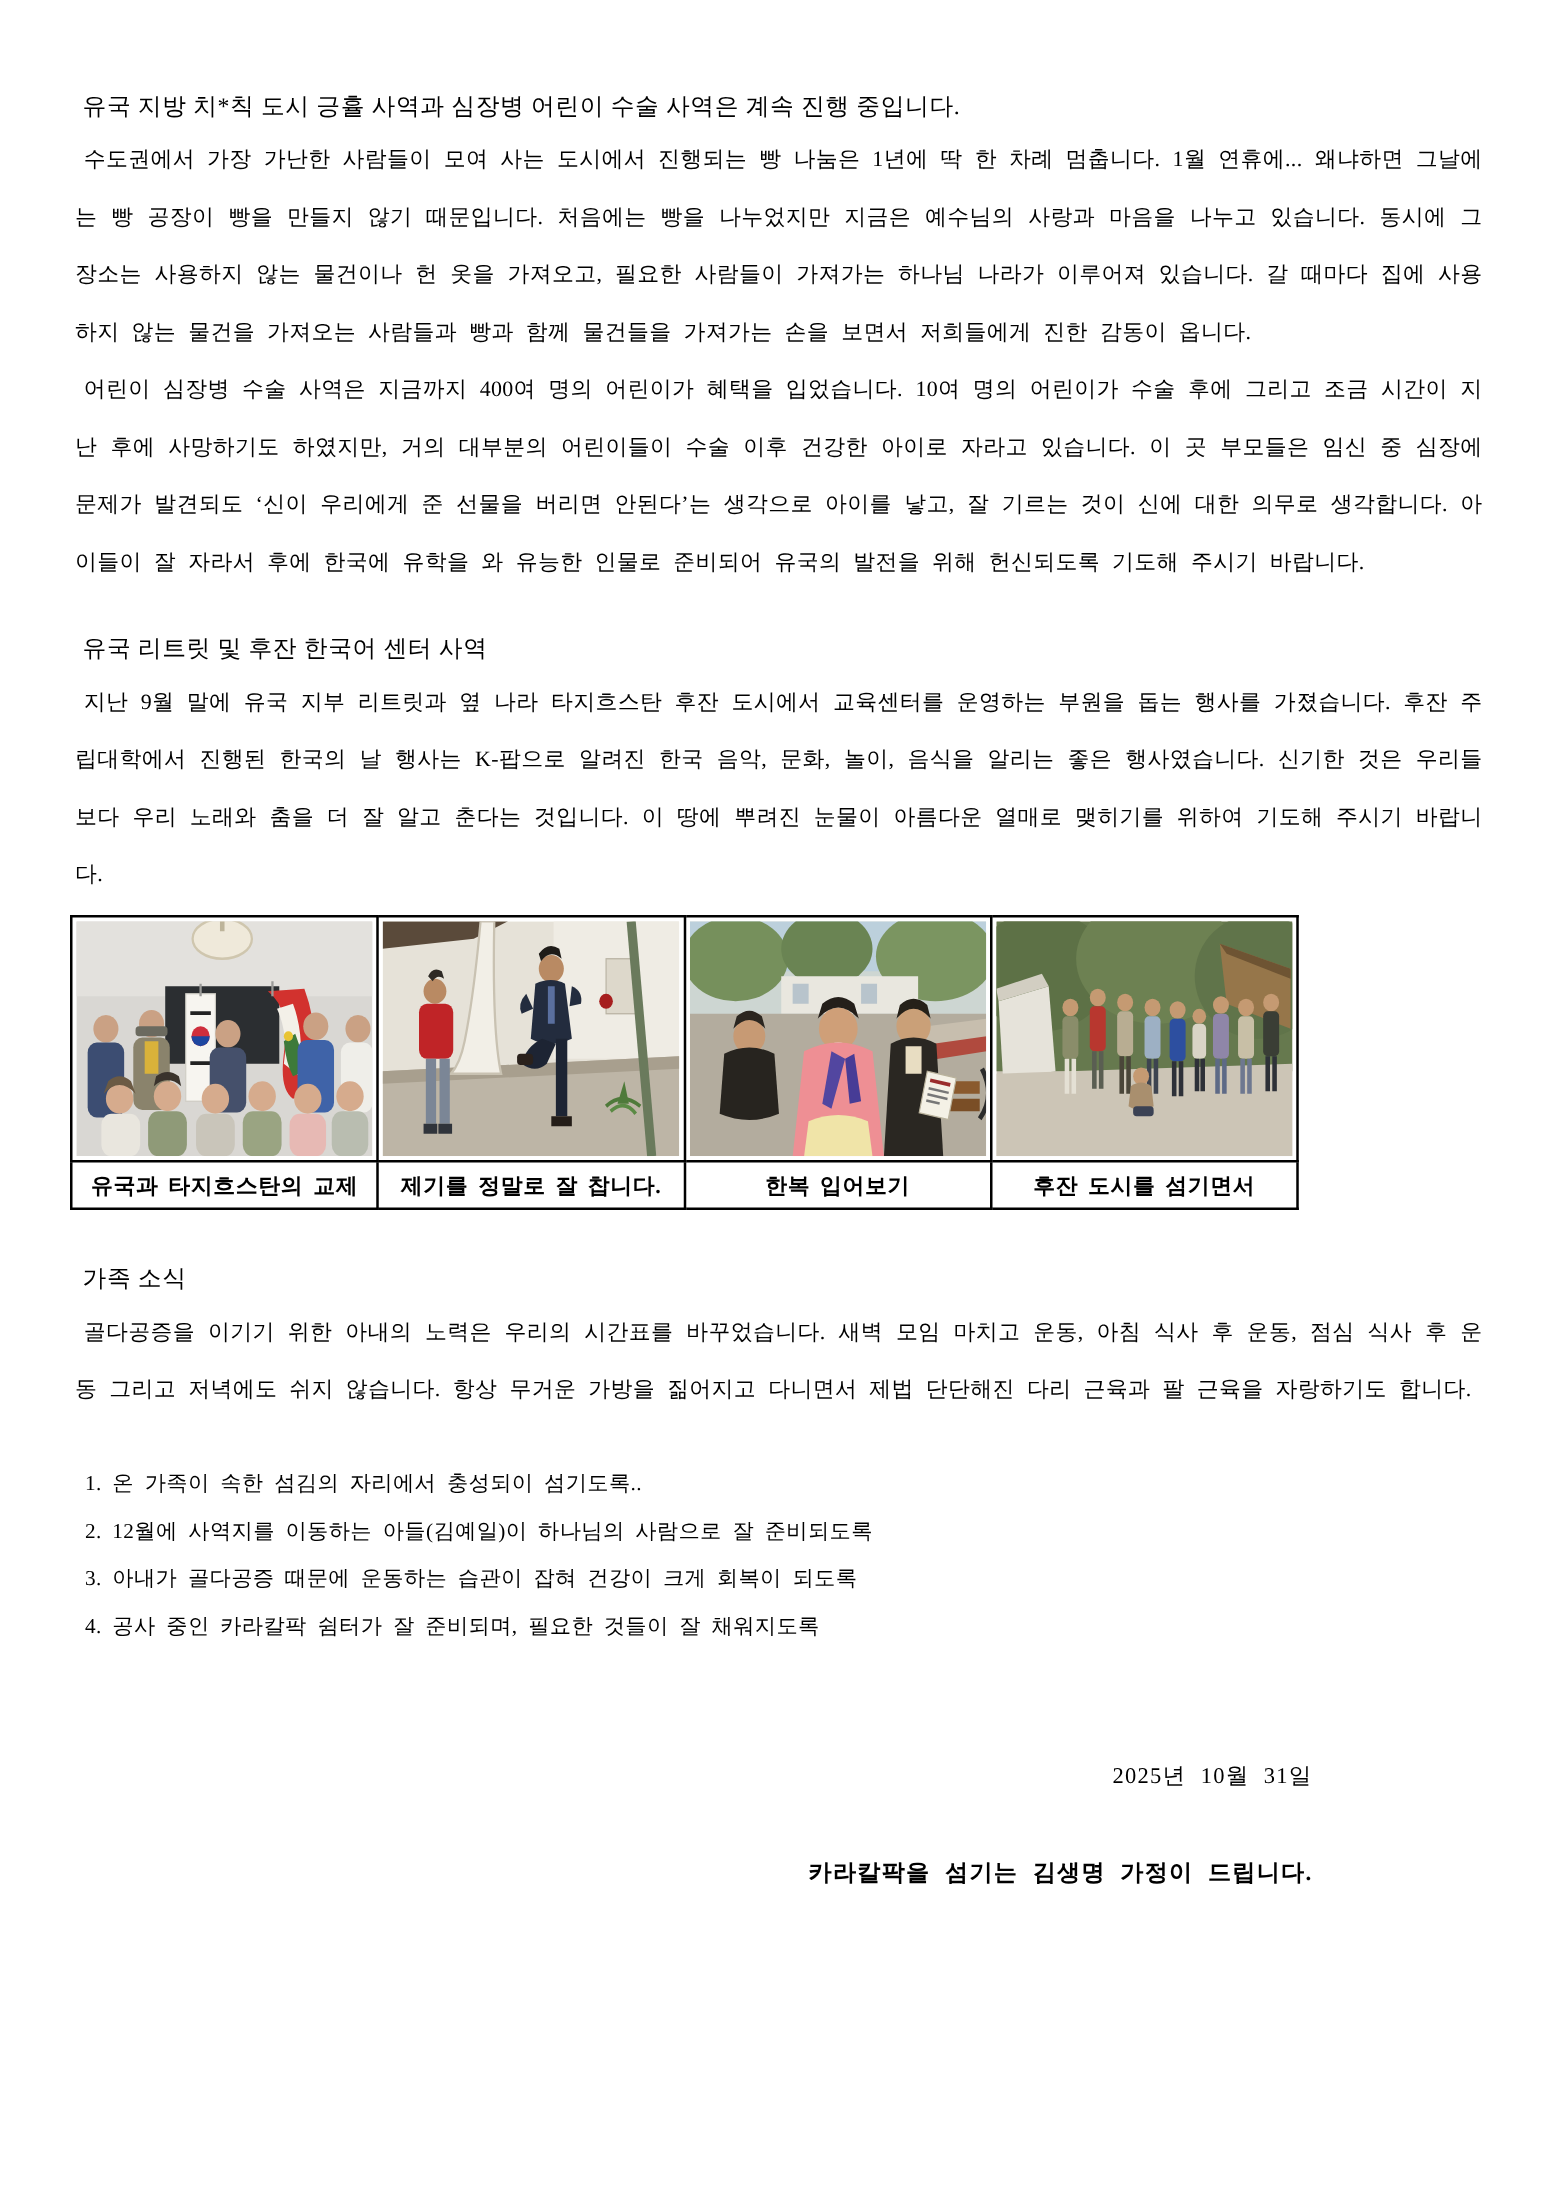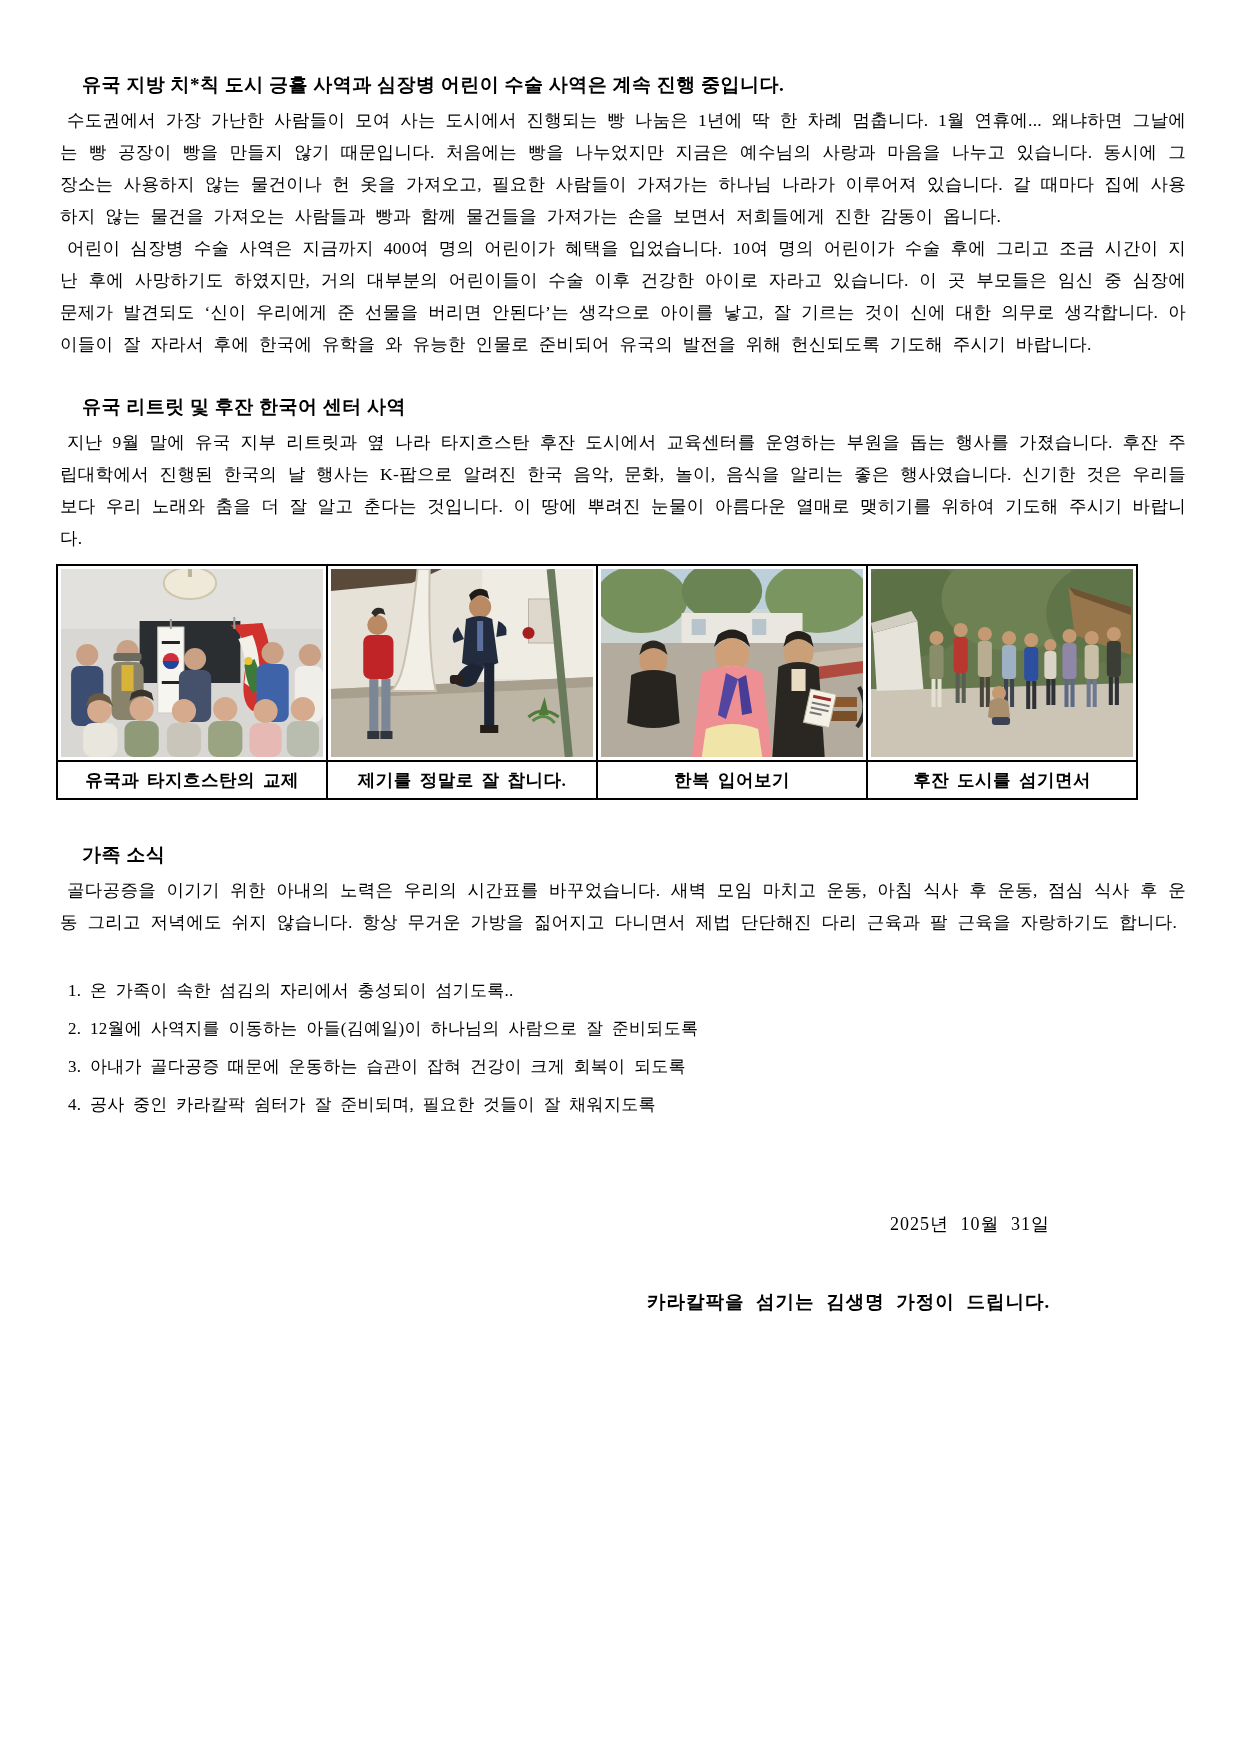--- a/index.html
+++ b/index.html
@@ -6,35 +6,35 @@
   body{
     width:1240px;height:1752px;position:relative;
     font-family:"Liberation Serif","DejaVu Serif",serif;
     color:#000;
     -webkit-font-smoothing:antialiased;
   }
   .page{
     position:absolute;left:60px;top:72px;width:1126px;
   }
   .h-section{
-    font-weight:bold;font-size:19px;letter-spacing:0.5px;
-    padding-left:6px;margin:0 0 6px 16px;
+    font-weight:normal;font-size:19px;letter-spacing:0.5px;
+    padding-left:6px;margin:0 0 6px 0;
   }
   .para{
-    font-size:17.5px;line-height:32px;text-align:justify;
+    font-size:17.5px;line-height:46px;text-align:justify;
     word-spacing:5px;letter-spacing:0.3px;margin:0;
     text-indent:7px;
   }
   .gap-lg{height:34px;}
   .gap-sm{height:8px;}
 
   
   table.photos{
     border-collapse:collapse;margin-left:-4px;margin-top:10px;
-    table-layout:fixed;width:1082px;
+    table-layout:fixed;width:983px;
   }
   table.photos td{
     border:2px solid #000;padding:3px;vertical-align:middle;
   }
   td.photo-cell{height:188px;padding:4px;}
   td.caption-cell{
     height:30px;text-align:center;font-weight:bold;
     font-size:17.5px;letter-spacing:0.5px;word-spacing:3px;
   }
   .photo-frame{width:100%;height:188px;overflow:hidden;display:block;}

